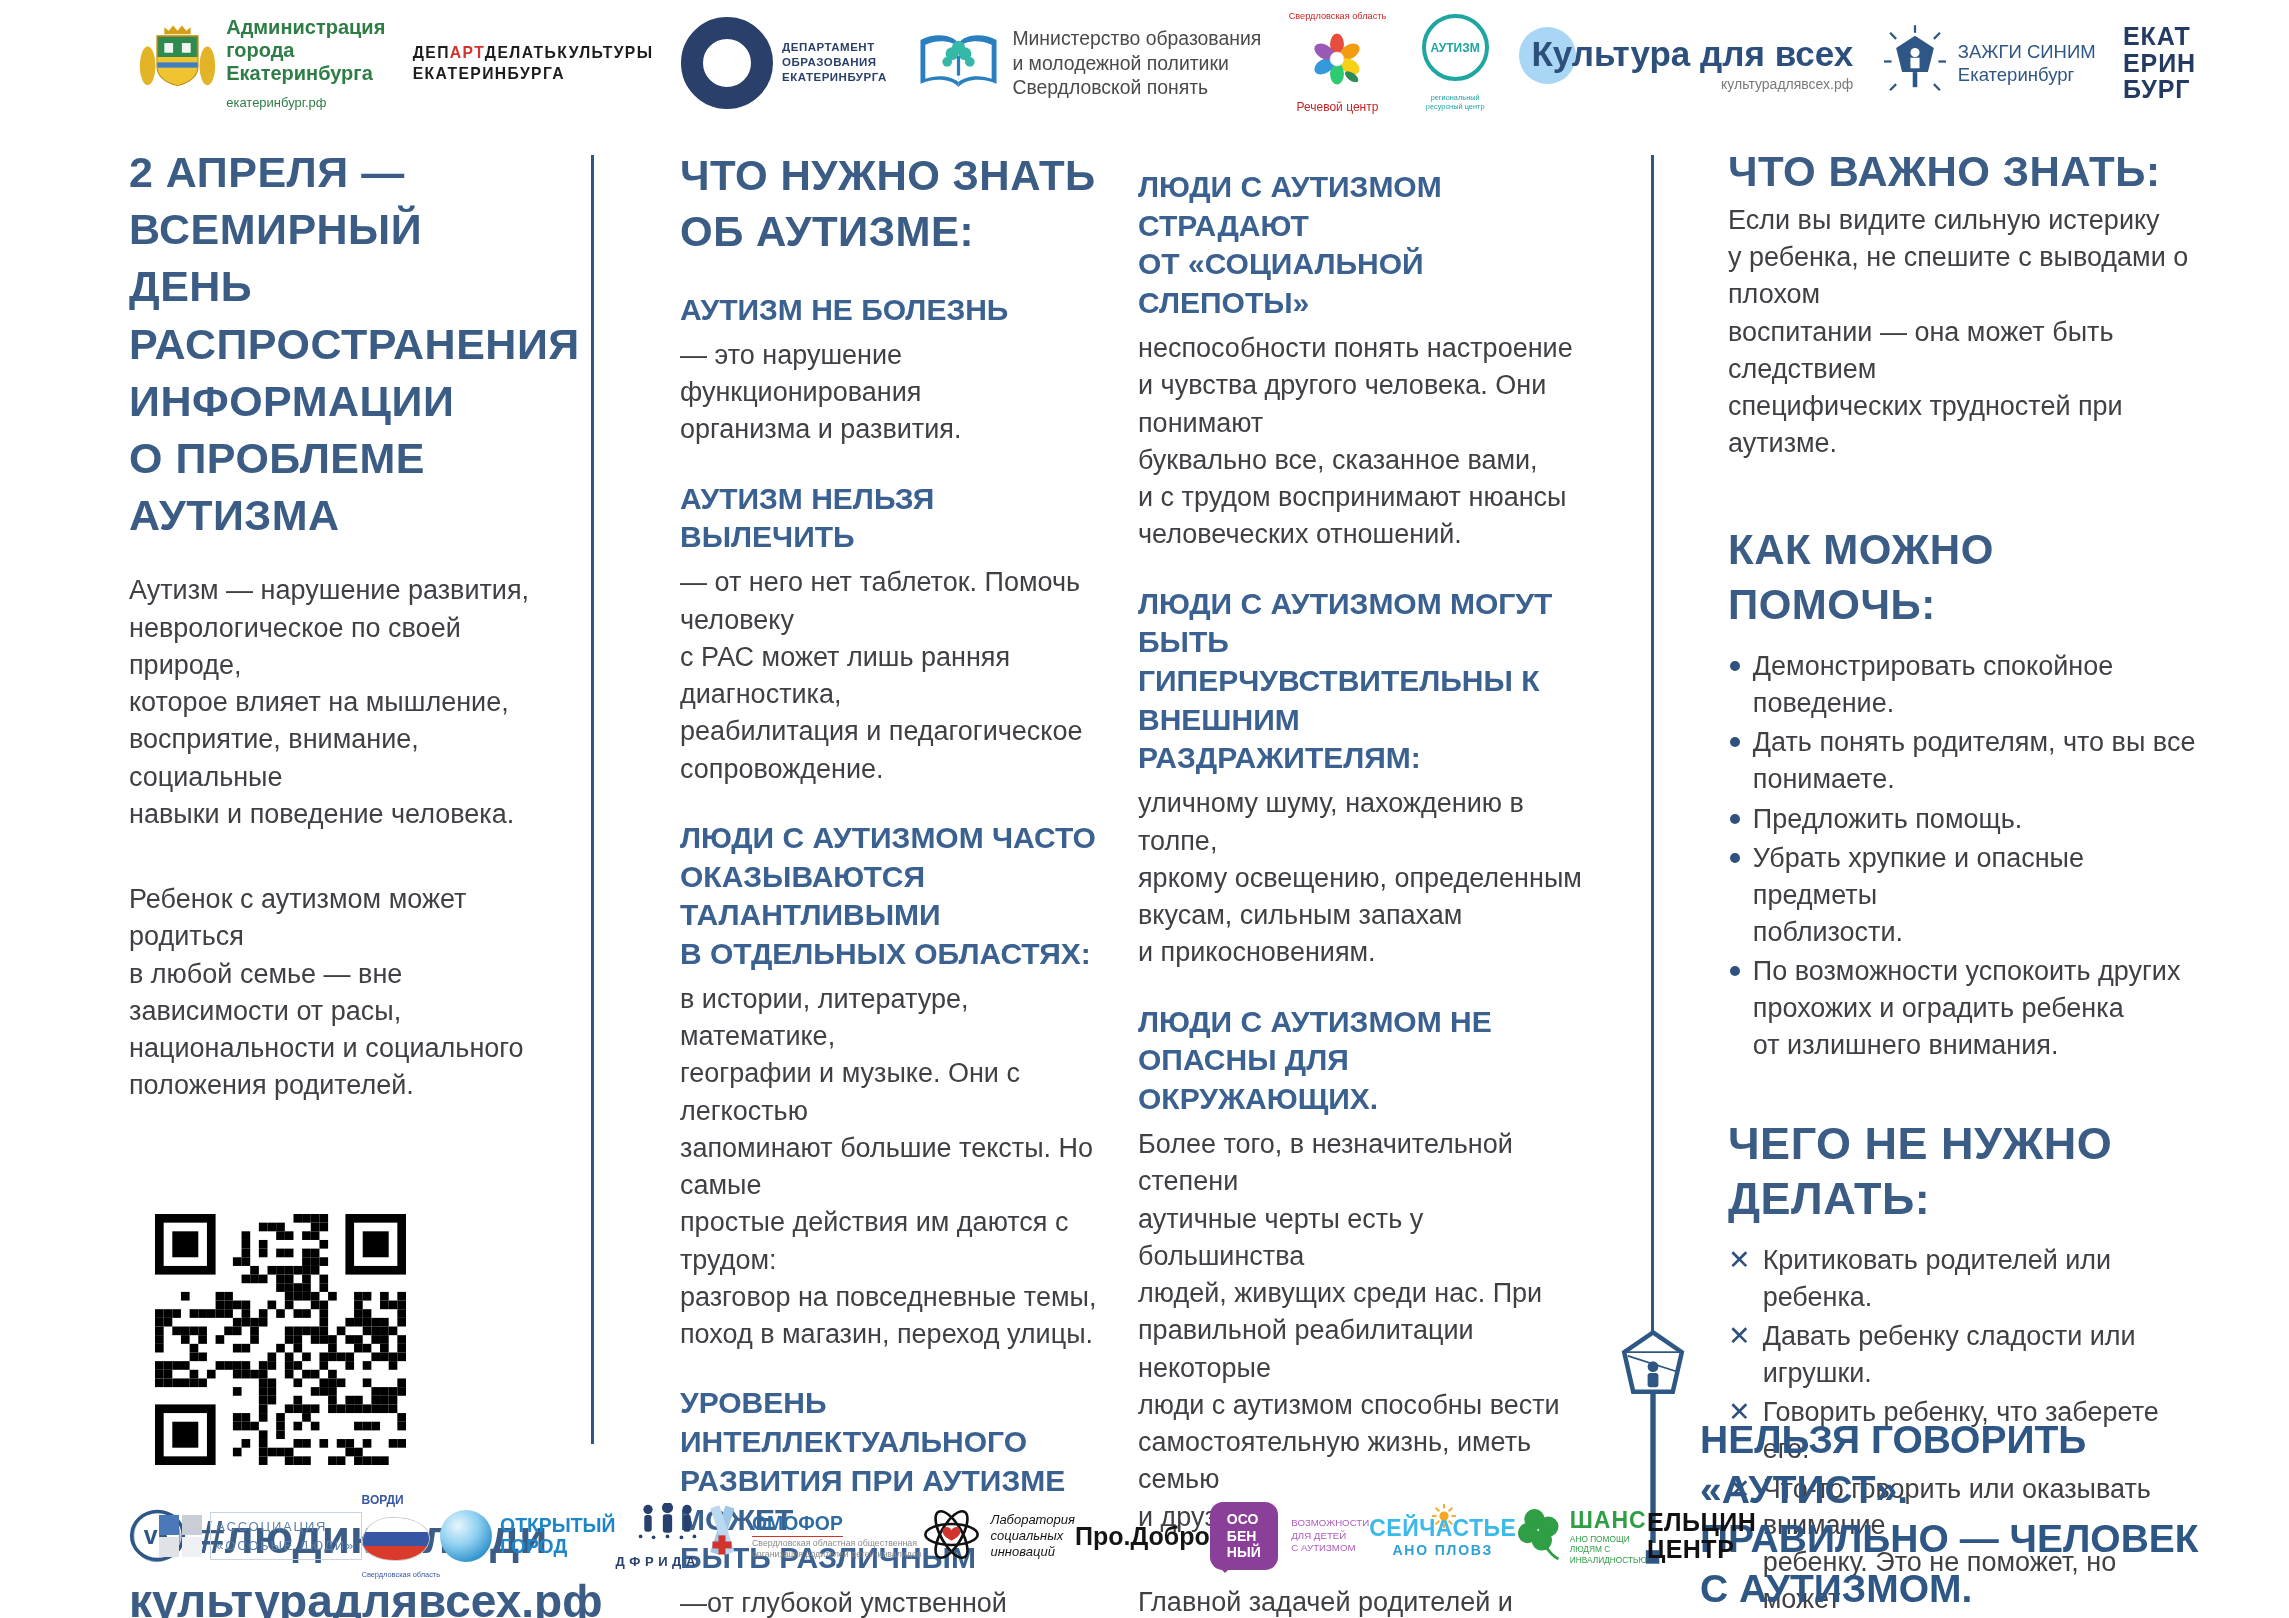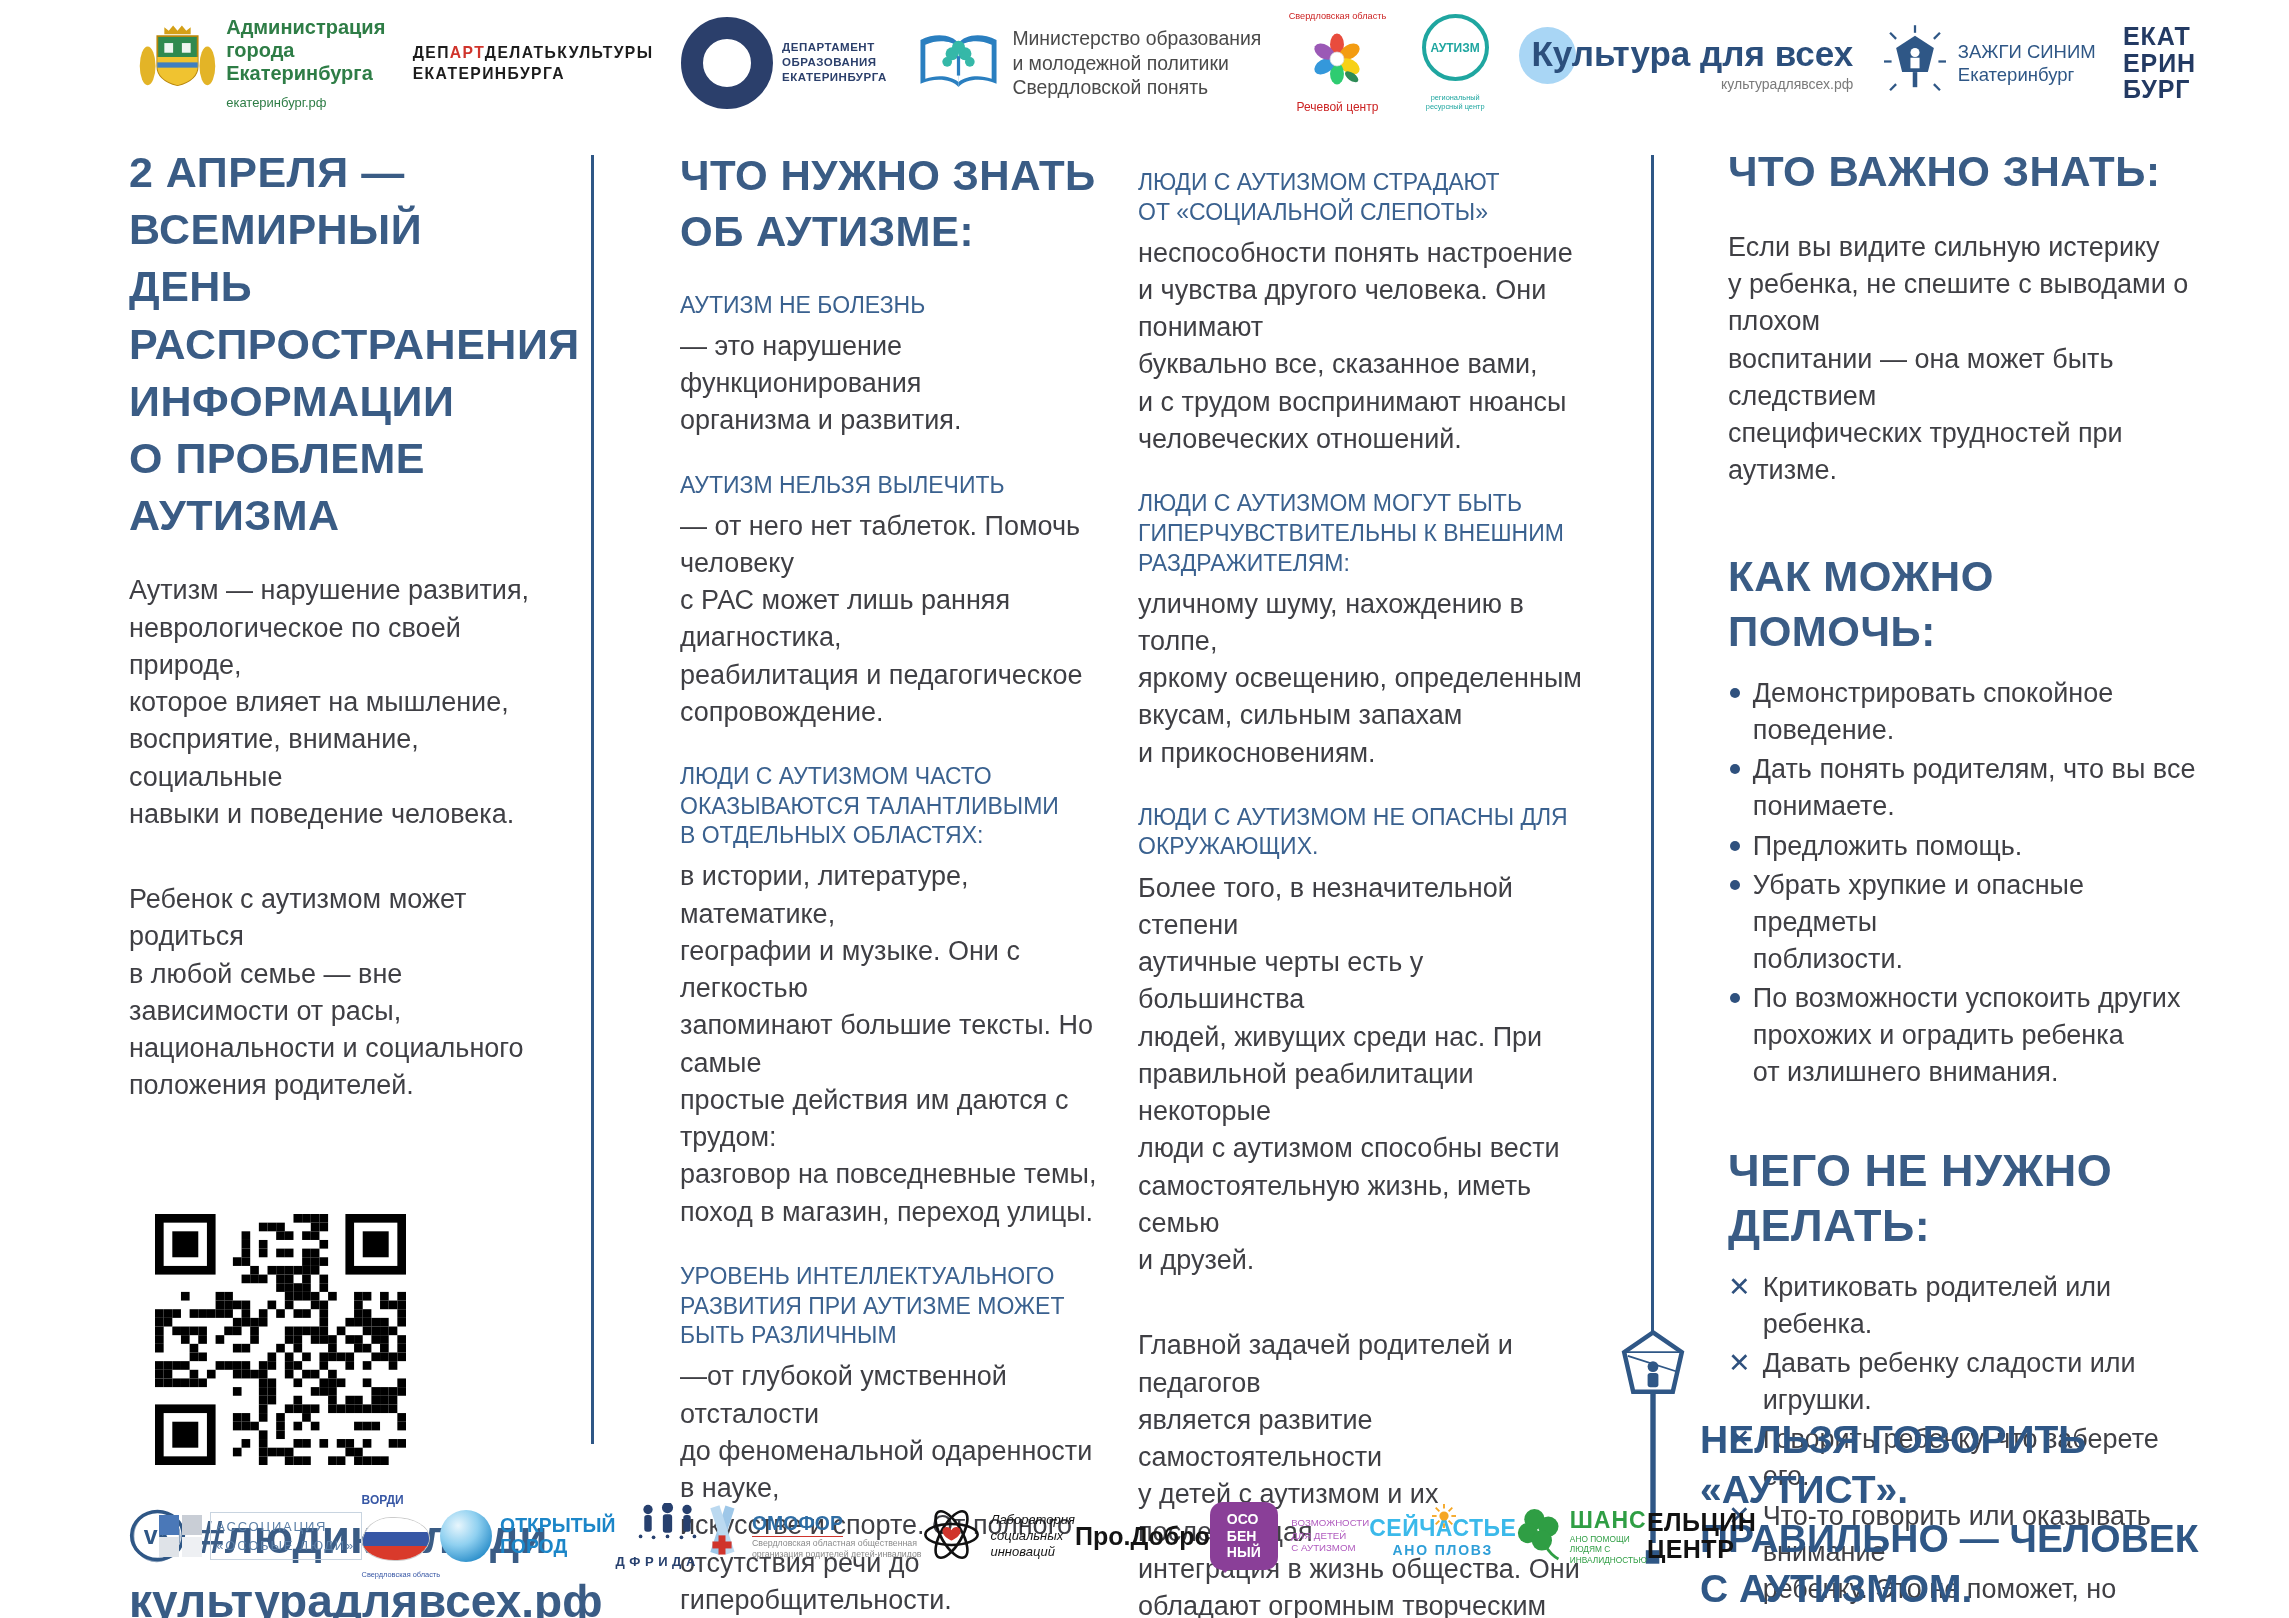--- a/index.html
+++ b/index.html
@@ -36,36 +36,36 @@
   #vline-right{left:1651px;top:155px;height:1179px}
   
   .col{position:absolute}
   #col1{left:129px;top:144px;width:411px}
   #col2{left:680px;top:148px;width:432px}
   #col3{left:1138px;top:168px;width:450px}
   #col4{left:1728px;top:144px;width:469px}
   .big-title{color:#3A5C85;font-weight:bold;font-size:42px;line-height:1.33;letter-spacing:0.5px}
   #col1 .big-title{font-size:43px}
   .body-text{font-size:27px;line-height:1.38;color:#3F3F44}
-  .subhead{color:#3A618F;font-weight:normal;font-size:23px;line-height:1.29;margin-top:31px;margin-bottom:7.4px}
+  .subhead{color:#3A618F;font-weight:bold;font-size:30px;line-height:1.29;margin-top:31px;margin-bottom:7.4px}
   .section:first-of-type .subhead{margin-top:35px}
   #col1 .body-text{margin-top:28px}
   #col1 .p2{margin-top:48px}
   #qr{margin:109px 0 0 26px;width:251px;height:251px}
   #qr svg{width:100%;height:100%}
   .vk-row{display:flex;align-items:center;gap:13px;margin-top:42px}
   .hashtag{color:#3A5C85;font-weight:bold;font-size:46px}
   .site-line{color:#3A5C85;font-weight:bold;font-size:46px;margin-top:7.4px}
   #col3 .closing{margin-top:48px}
   
   ul.blist,ul.xlist{list-style:none;margin:14.8px 0 0 0;padding:0}
   ul.blist li,ul.xlist li{display:flex;font-size:27px;line-height:1.36;color:#3F3F44;margin-bottom:2.8px}
   .dot{width:10px;height:10px;border-radius:50%;background:#2F517E;margin:13px 13px 0 1.8px;flex:none}
   .xm{color:#2F517E;font-weight:bold;font-size:27px;margin-right:12px;flex:none}
-  #col4 .know-text{margin-top:29px}
+  #col4 .know-text{margin-top:2px}
   .help-title{margin-top:59px}
   .dont-title{margin-top:54px;font-size:45px;line-height:1.22}
   
   #note-block{position:absolute;left:1617px;top:1325px;display:flex}
   #note-text{margin-left:11px;padding-top:90px;color:#2F5786;font-weight:bold;font-size:39px;line-height:1.27}
   
   #footer{position:absolute;left:159px;top:1488px;width:1377px;height:96px;
           display:flex;justify-content:space-between;align-items:center}
   .flogo{display:flex;align-items:center;gap:8px;flex:none}
   .osobye-grid{display:grid;grid-template-columns:20px 20px;grid-template-rows:20px 20px;gap:2.8px}

